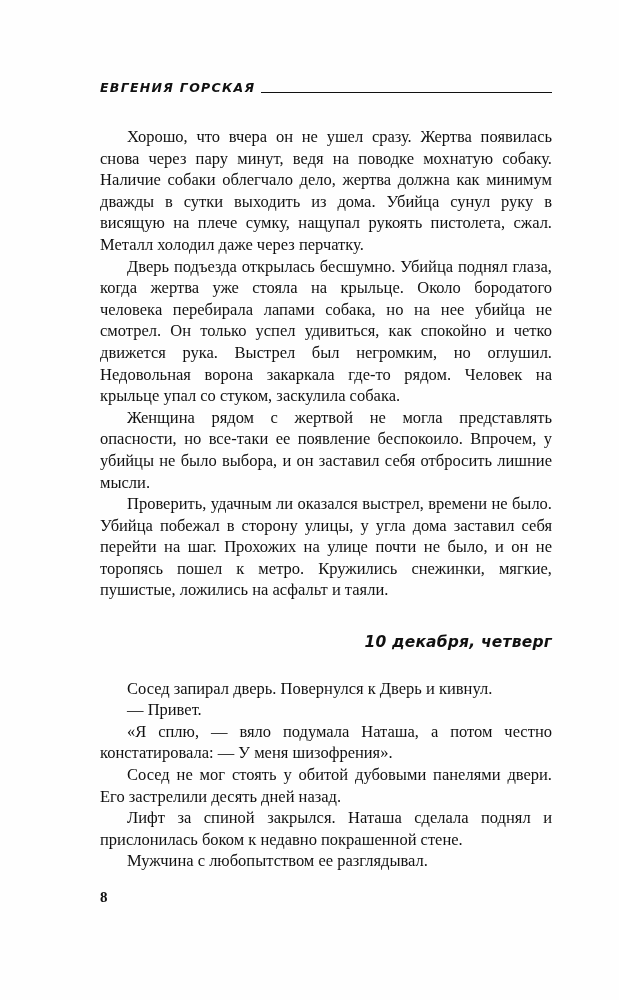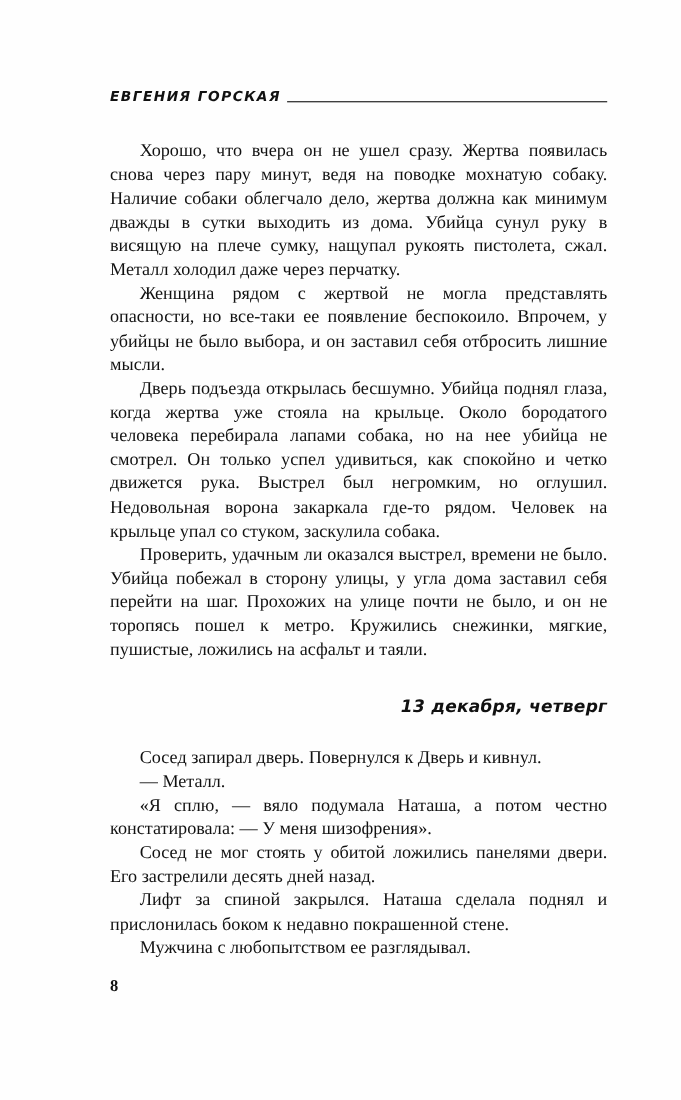--- a/index.html
+++ b/index.html
@@ -87,29 +87,29 @@
 
 <div class="page">
 
   <div class="running-head-row">
     <span class="author">ЕВГЕНИЯ ГОРСКАЯ</span>
     <span class="head-rule"></span>
   </div>
 
   <div class="text-block">
     <p class="ital">Хорошо, что вчера он не ушел сразу. Жертва появилась снова через пару минут, ведя на поводке мохнатую собаку. Наличие собаки облегчало дело, жертва должна как минимум дважды в сутки выходить из дома. Убийца сунул руку в висящую на плече сумку, нащупал рукоять пистолета, сжал. Металл холодил даже через перчатку.</p>
+    <p class="ital">Дверь подъезда открылась бесшумно. Убийца поднял глаза, когда жертва уже стояла на крыльце. Около бородатого человека перебирала лапами собака, но на нее убийца не смотрел. Он только успел удивиться, как спокойно и четко движется рука. Выстрел был негромким, но оглушил. Недовольная ворона закаркала где-то рядом. Человек на крыльце упал со стуком, заскулила собака.</p>
     <p class="ital">Женщина рядом с жертвой не могла представлять опасности, но все-таки ее появление беспокоило. Впрочем, у убийцы не было выбора, и он заставил себя отбросить лишние мысли.</p>
-    <p class="ital">Дверь подъезда открылась бесшумно. Убийца поднял глаза, когда жертва уже стояла на крыльце. Около бородатого человека перебирала лапами собака, но на нее убийца не смотрел. Он только успел удивиться, как спокойно и четко движется рука. Выстрел был негромким, но оглушил. Недовольная ворона закаркала где-то рядом. Человек на крыльце упал со стуком, заскулила собака.</p>
     <p class="ital">Проверить, удачным ли оказался выстрел, времени не было. Убийца побежал в сторону улицы, у угла дома заставил себя перейти на шаг. Прохожих на улице почти не было, и он не торопясь пошел к метро. Кружились снежинки, мягкие, пушистые, ложились на асфальт и таяли.</p>
 
-    <p class="date-heading">13 декабря, четверг</p>
+    <p class="date-heading">10 декабря, четверг</p>
 
     <p>Сосед запирал дверь. Повернулся к Дверь и кивнул.</p>
-    <p>— Металл.</p>
+    <p>— Привет.</p>
     <p>«Я сплю, — вяло подумала Наташа, а потом честно констатировала: — У меня шизофрения».</p>
-    <p>Сосед не мог стоять у обитой ложились панелями двери. Его застрелили десять дней назад.</p>
+    <p>Сосед не мог стоять у обитой дубовыми панелями двери. Его застрелили десять дней назад.</p>
     <p>Лифт за спиной закрылся. Наташа сделала поднял и прислонилась боком к недавно покрашенной стене.</p>
     <p>Мужчина с любопытством ее разглядывал.</p>
   </div>
 
   <div class="page-num">8</div>
 
 </div>
 
 </body></html>

